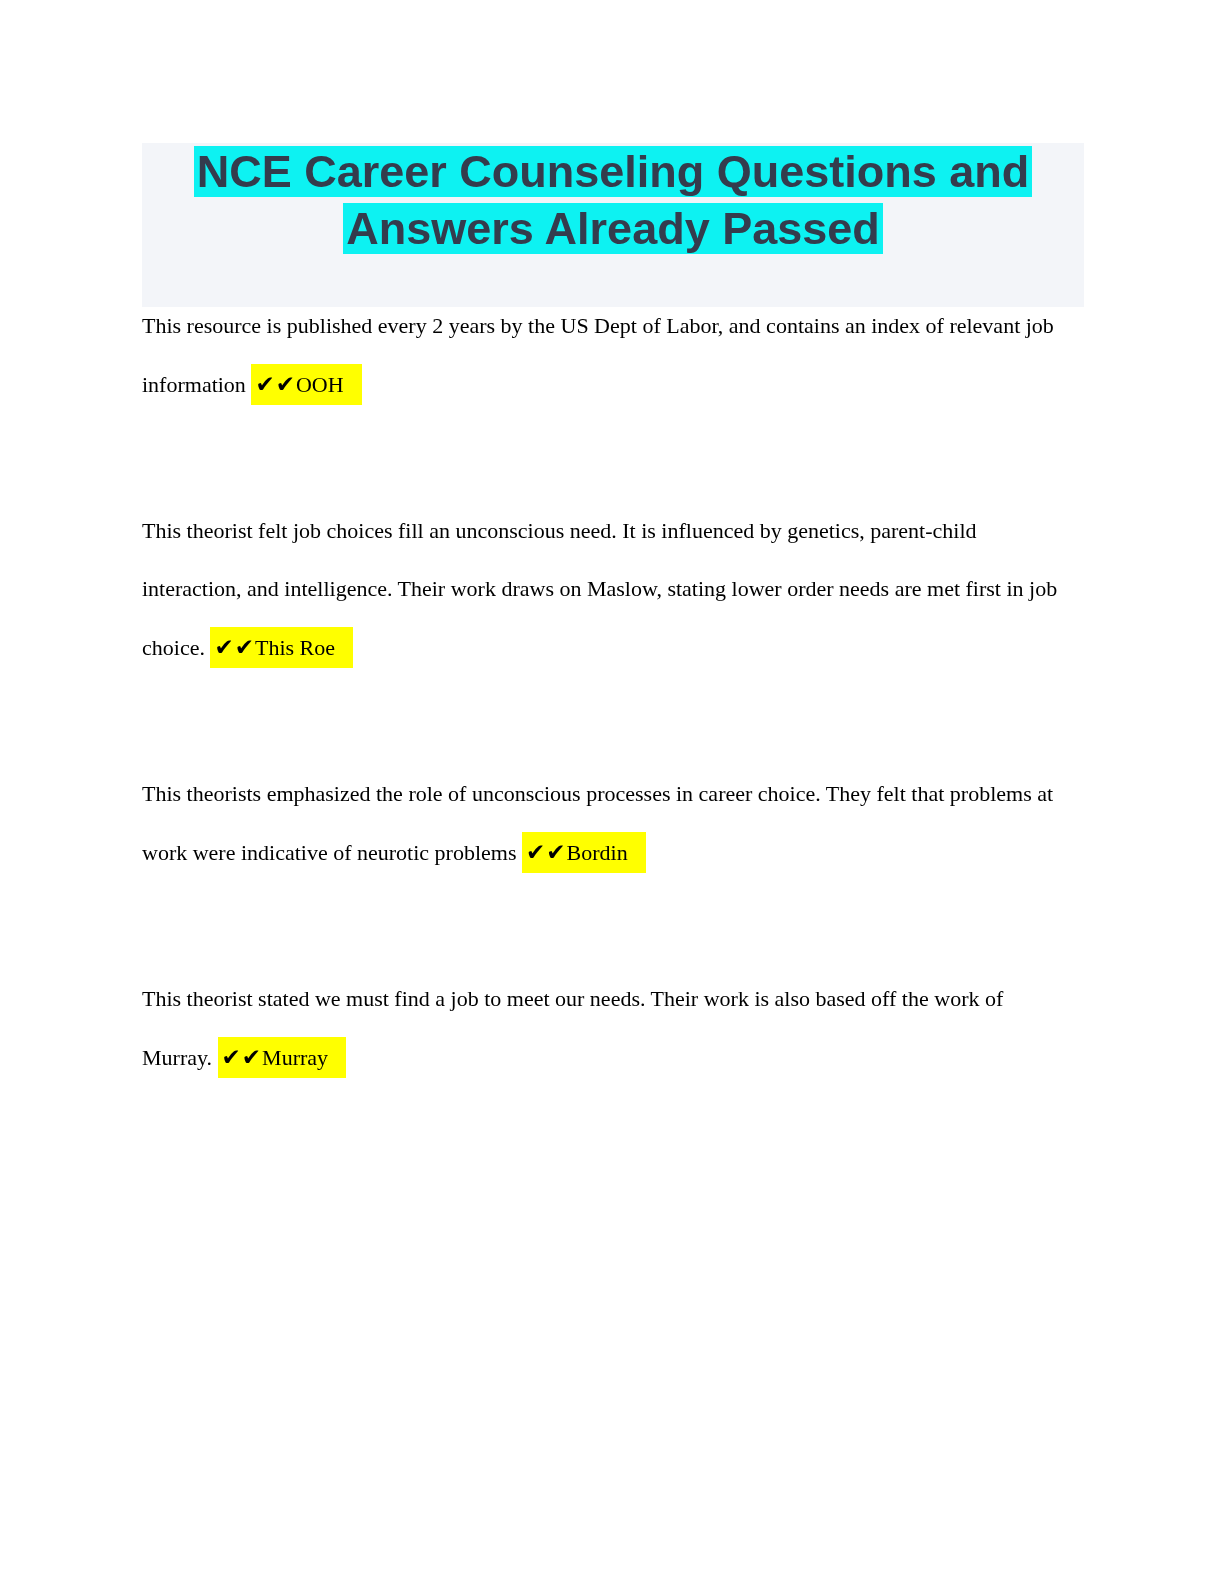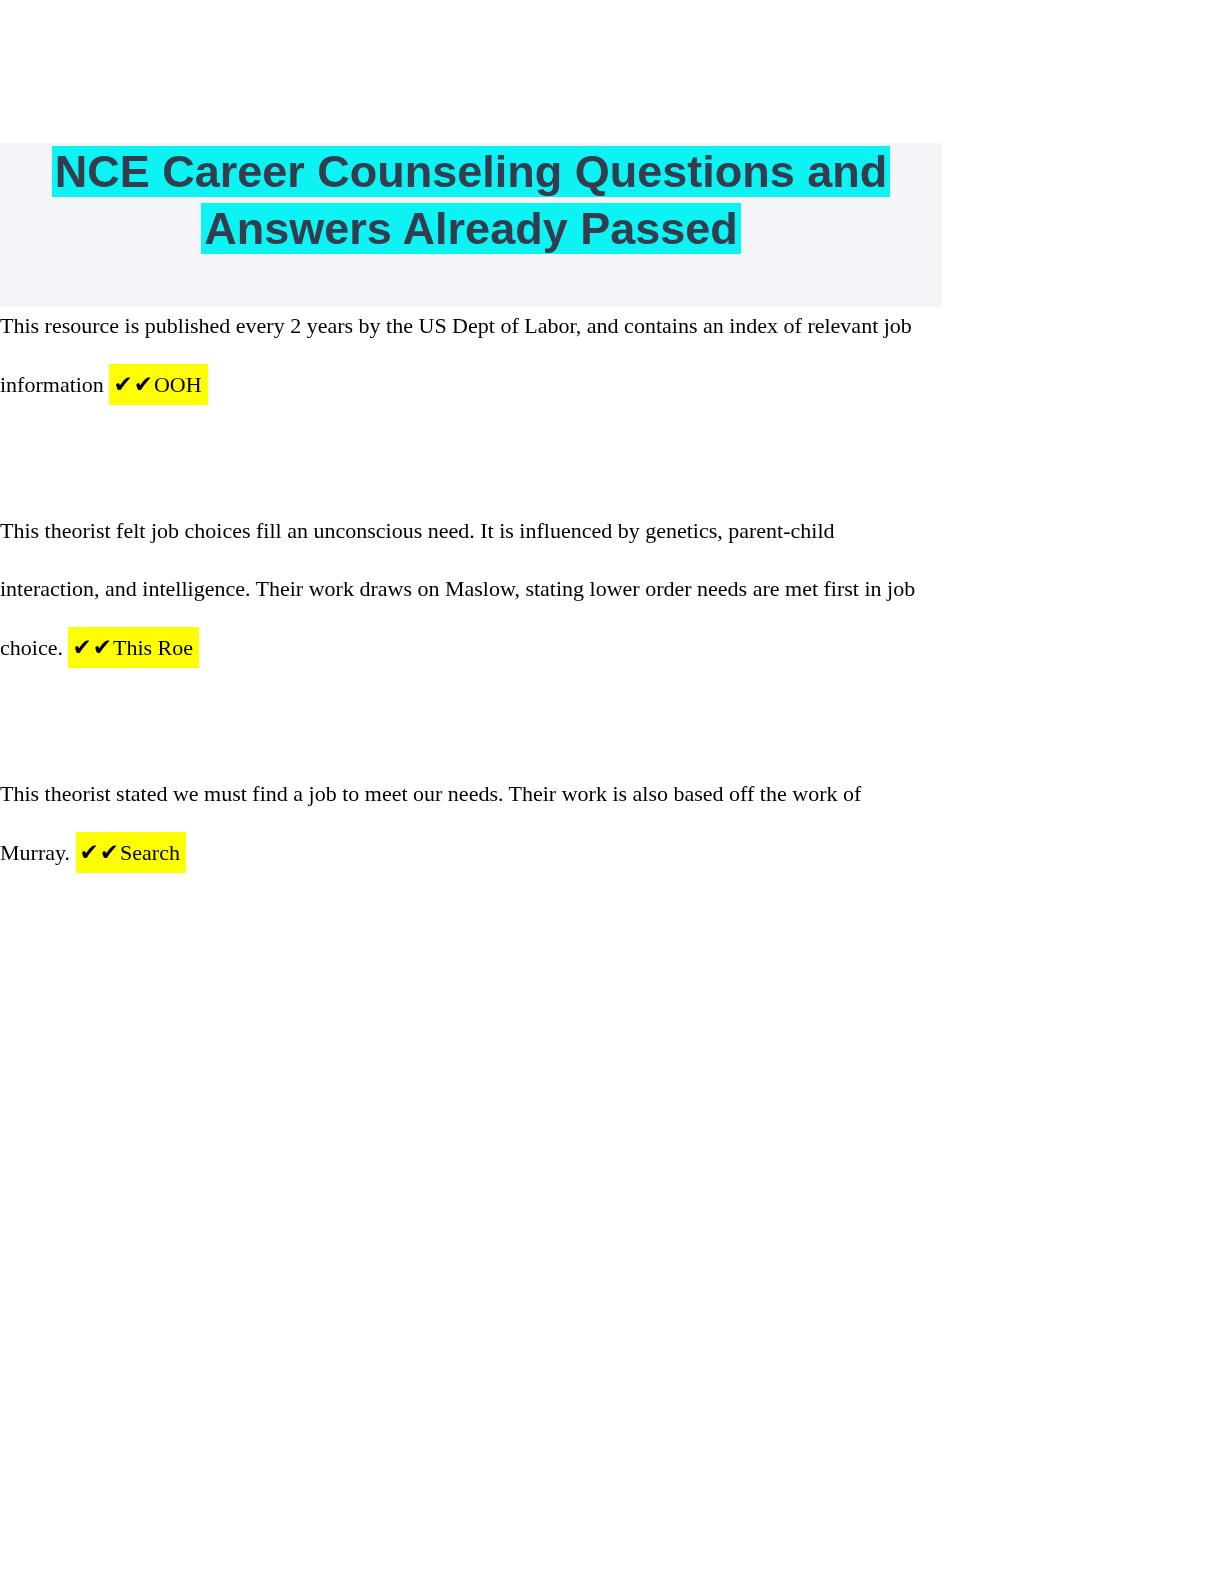--- a/index.html
+++ b/index.html
@@ -21,20 +21,21 @@
     overflow: hidden;
     font-family: "Liberation Serif", serif;
   }
   .page {
     width: 1224px;
     height: 1584px;
     background: var(--page-bg);
   }
   .content {
     width: 942px;
+    margin-left: 142px;
   }
   .title-band {
     margin-top: 143px;
     background: var(--title-band-bg);
     padding-bottom: 50px;
   }
   h1.doc-title {
     font-family: "Liberation Sans", sans-serif;
     font-weight: bold;
     font-size: 45px;
@@ -55,21 +56,21 @@
   p.qa {
     font-family: "Liberation Serif", serif;
     font-size: 22px;
     line-height: 58px;
     color: var(--body-text);
     margin-bottom: 88px;
     text-align: left;
   }
   .hl-yellow {
     background: var(--answer-highlight);
-    padding: 8px 6px 8px 4px;
+    padding: 8px 18px 8px 4px;
     -webkit-box-decoration-break: clone;
     box-decoration-break: clone;
     white-space: nowrap;
   }
   .checks {
     font-family: "DejaVu Sans", sans-serif;
     font-weight: bold;
     font-size: 23px;
     letter-spacing: 1px;
     color: var(--body-text);
@@ -88,19 +89,20 @@
 
     <div class="title-band">
       <h1 class="doc-title"><span class="hl-cyan">NCE Career Counseling Questions and Answers Already Passed</span></h1>
     </div>
 
     <div class="qa-list" id="qa-list">
   <p class="qa"><span class="q-text">This resource is published every 2 years by the US Dept of Labor, and contains an index of relevant job information </span><span class="hl-yellow"><span class="checks">✔✔</span><span class="a-text">OOH</span></span></p>
 
   <p class="qa"><span class="q-text">This theorist felt job choices fill an unconscious need. It is influenced by genetics, parent-child interaction, and intelligence. Their work draws on Maslow, stating lower order needs are met first in job choice. </span><span class="hl-yellow"><span class="checks">✔✔</span><span class="a-text">This Roe</span></span></p>
 
+  <p class="qa"><span class="q-text">This theorists emphasized the role of unconscious processes in career choice. They felt that problems at work were indicative of neurotic problems </span><span class="hl-yellow"><span class="checks">✔✔</span><span class="a-text">Bordin</span></span></p>
 
 
-  <p class="qa"><span class="q-text">This theorist stated we must find a job to meet our needs. Their work is also based off the work of Murray. </span><span class="hl-yellow"><span class="checks">✔✔</span><span class="a-text">Search</span></span></p>
+  <p class="qa"><span class="q-text">This theorist stated we must find a job to meet our needs. Their work is also based off the work of Murray. </span><span class="hl-yellow"><span class="checks">✔✔</span><span class="a-text">Murray</span></span></p>
 </div>
 
   </div>
 </div>
 
 </body></html>

